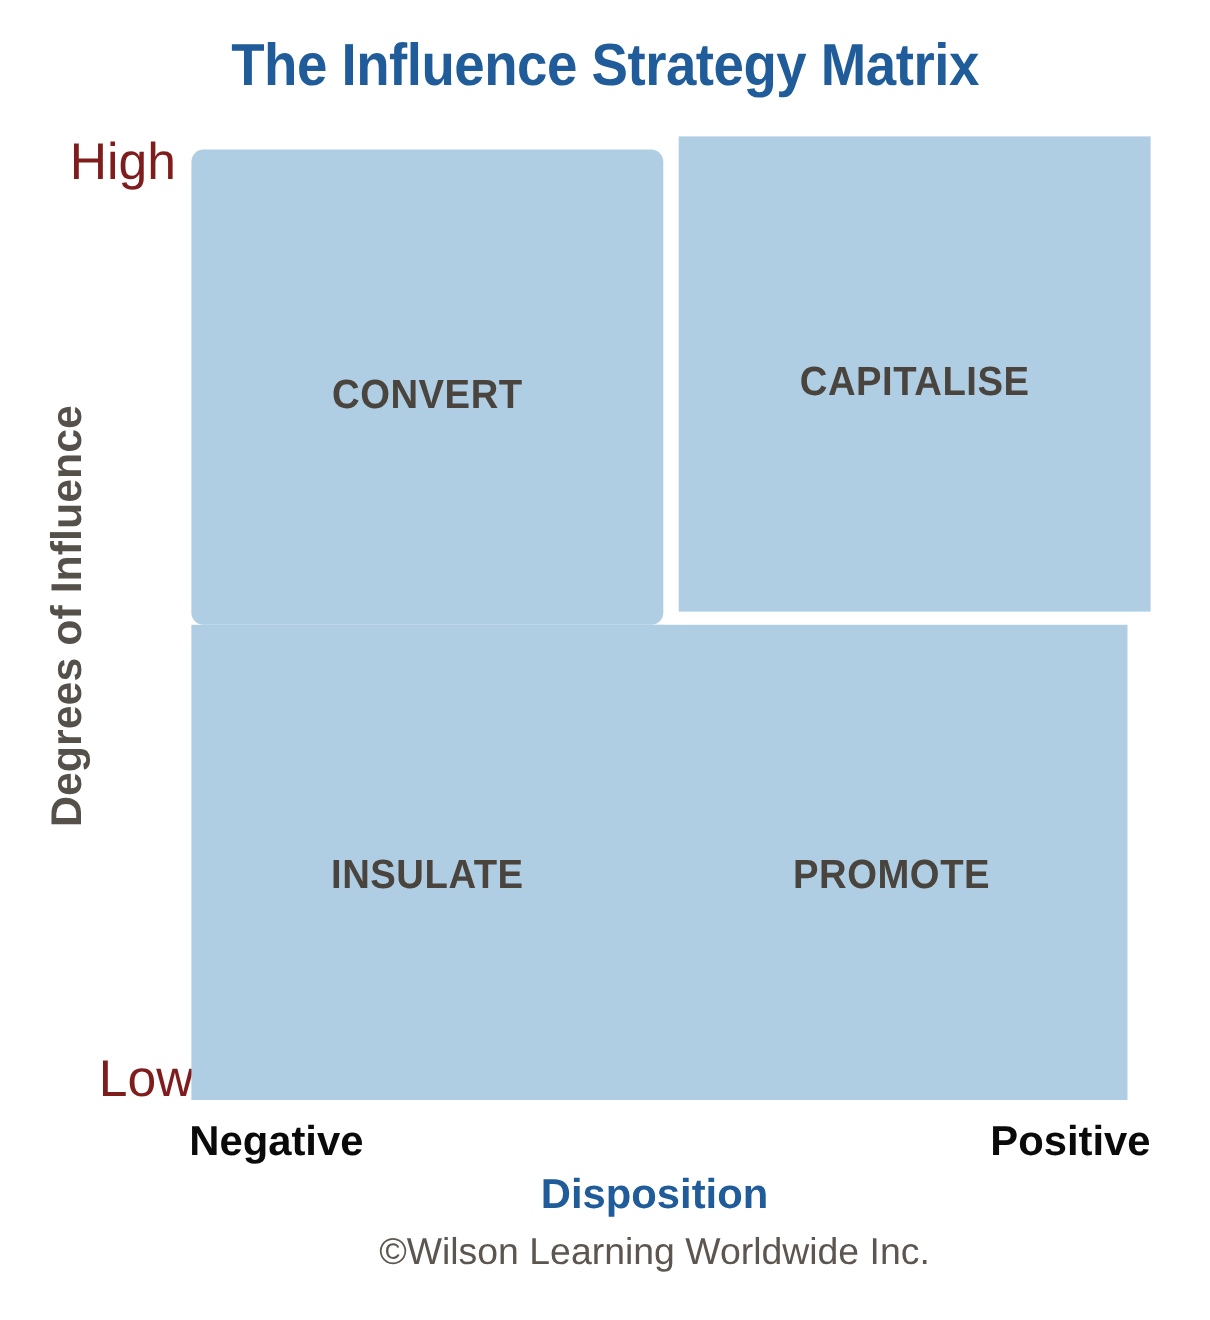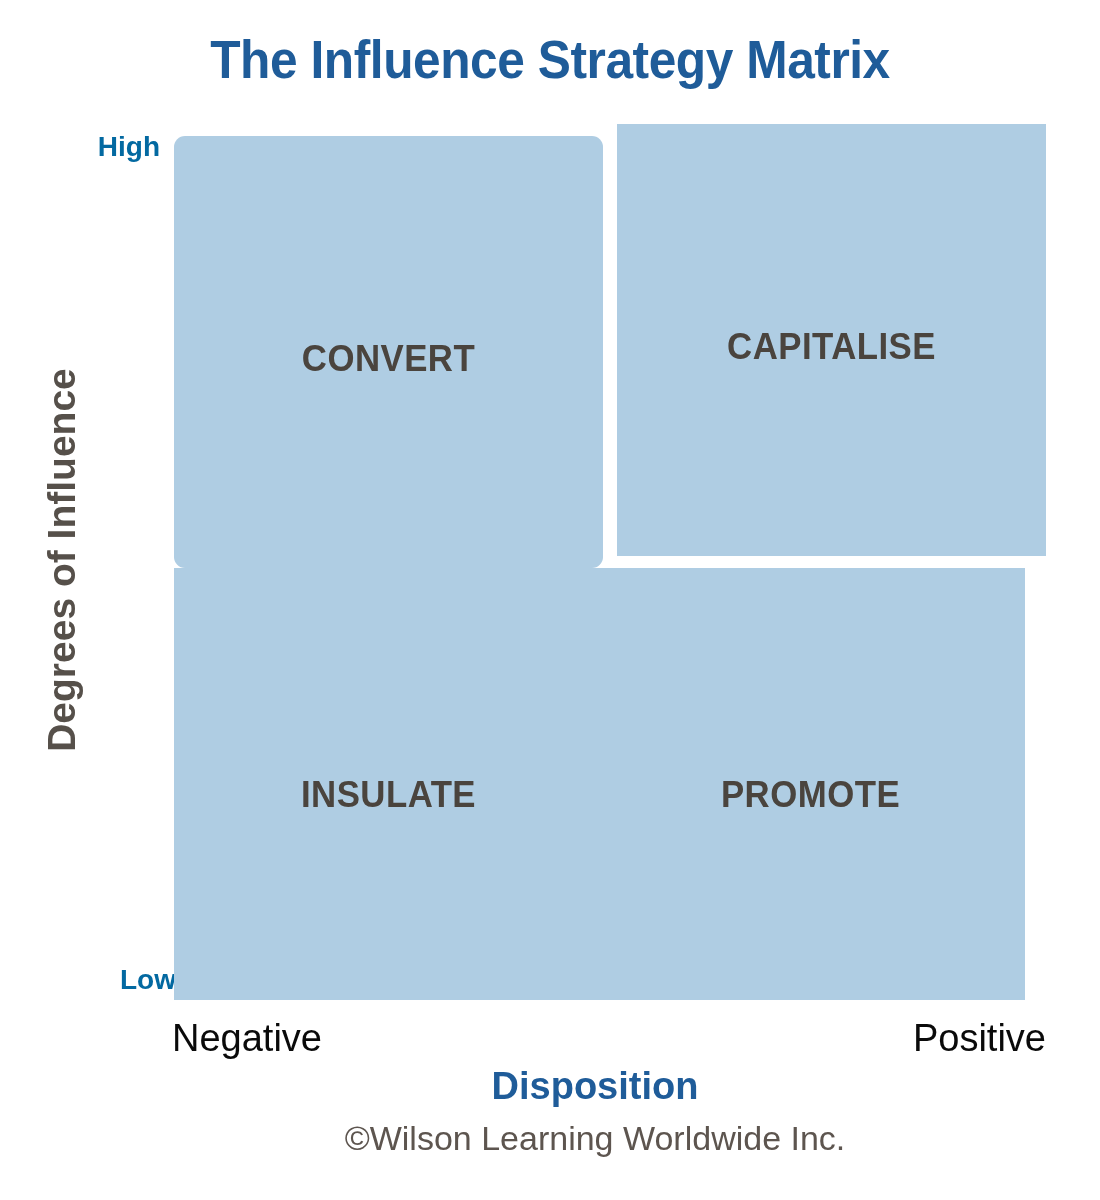--- a/index.html
+++ b/index.html
@@ -75,23 +75,23 @@
   }
   .quad.tl .quad-label,
   .quad.tr .quad-label { top: 202px; }
   .quad.bl .quad-label,
   .quad.br .quad-label { top: 206px; }
 
   
   .y-high, .y-low {
     position: absolute;
     right: 1085px; 
-    font-size: 28px;
-    font-weight: bold;
-    color: #0369a1;
+    font-size: 47px;
+    font-weight: normal;
+    color: #7f1d1d;
     white-space: nowrap;
     text-align: right;
   }
   .y-high {
     left: 0;
     width: 160px;
     right: auto;
     top: 122px;
     line-height: 50px;
   }
@@ -118,21 +118,21 @@
     color: #56504a;
     line-height: 64px;
     white-space: nowrap;
   }
 
   
   .x-neg, .x-pos {
     position: absolute;
     top: 1012px;
     font-size: 38px;
-    font-weight: normal;
+    font-weight: bold;
     color: #0a0a0a;
     line-height: 52px;
     white-space: nowrap;
   }
   .x-neg { left: 172px; text-align: left; }
   .x-pos { left: 746px; width: 300px; text-align: right; }
 
   .x-axis-title {
     position: absolute;
     left: 0;

